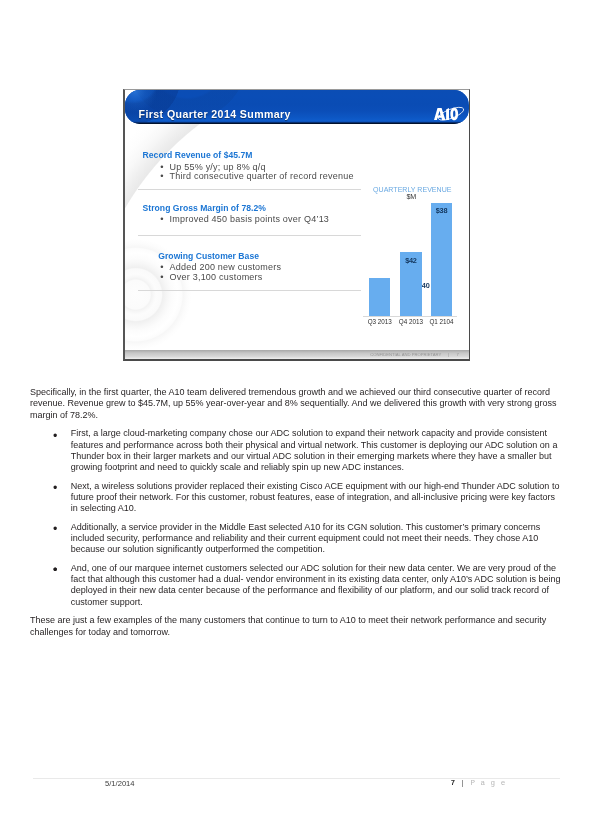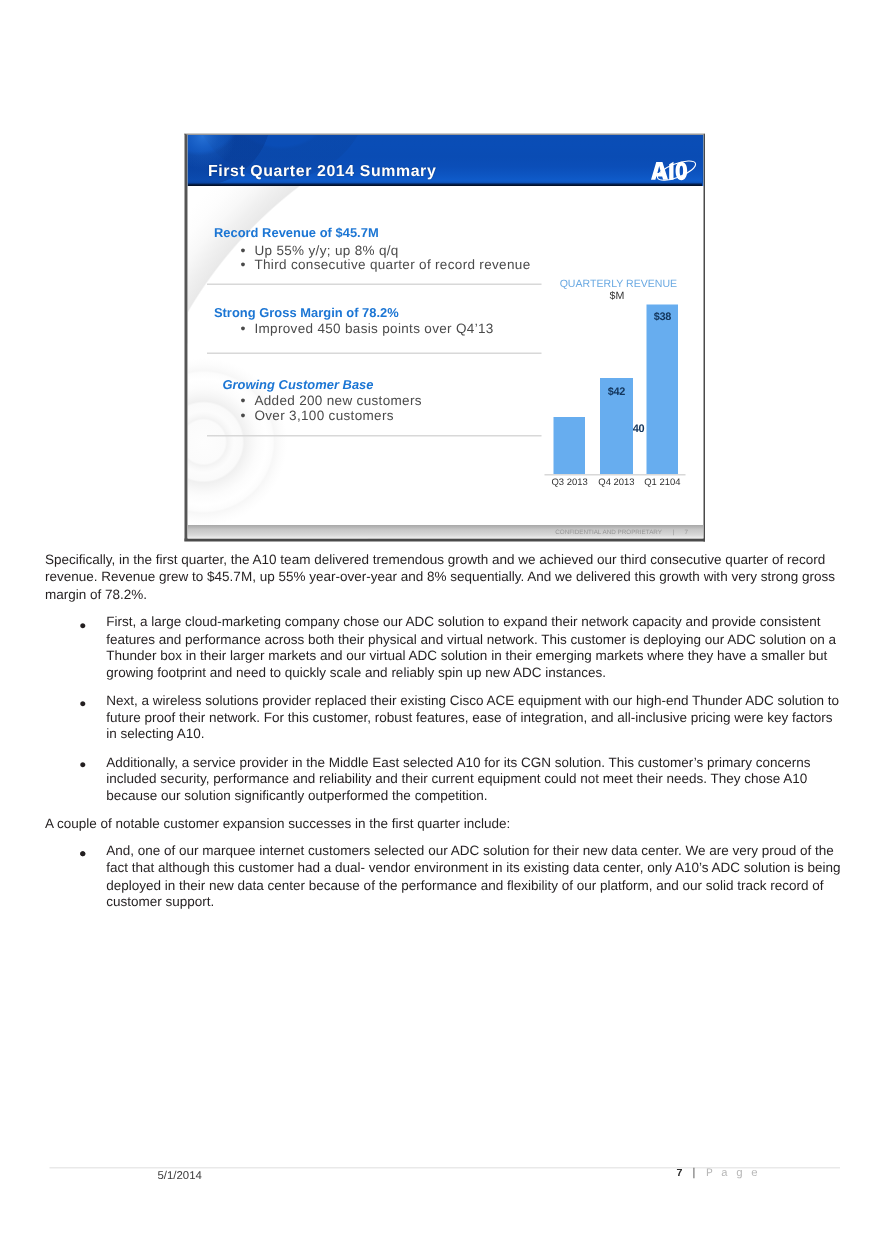--- a/index.html
+++ b/index.html
@@ -6,21 +6,21 @@
   html,body{margin:0;padding:0;background:#fff;}
   body{width:594px;height:840px;font-family:"Liberation Sans",sans-serif;
        -webkit-font-smoothing:antialiased;}
   .page{position:relative;width:594px;height:840px;overflow:hidden;background:#fff;}
 
   
   .slide{position:absolute;left:123.3px;top:89.2px;width:347.2px;height:271.6px;
          background:#fff;box-sizing:border-box;
          border-right:1.8px solid #4a4a4a;border-bottom:2.2px solid #4a4a4a;
          border-left:2px solid #555;border-top:1px solid #9a9a9a;overflow:hidden;}
-  .slide-head{position:absolute;left:0;top:0;width:100%;height:34px;overflow:hidden;background:#0a4fb4;}
+  .slide-head{position:absolute;left:0;top:0;width:100%;height:34px;overflow:hidden;background:#0a4fb4;border-radius:15px;}
   .hdr-svg{position:absolute;left:0;top:0;display:block;}
   .slide-title{position:absolute;left:13.3px;top:18.70px;font-size:10.6px;font-weight:bold;color:#fff;
        line-height:1;letter-spacing:0.40px;white-space:nowrap;font-family:"Liberation Sans",sans-serif;
        text-shadow:0 0.6px 0.8px rgba(0,0,0,.45);}
   .logo{position:absolute;left:308.3px;top:12.6px;width:31px;height:19px;overflow:visible;}
   .logo svg{display:block;overflow:visible;}
 
   .slide-body{position:absolute;left:0;top:34px;right:0;bottom:0;overflow:hidden;}
   .wm{position:absolute;pointer-events:none;display:block;}
 
@@ -38,21 +38,21 @@
   .barlabel{position:absolute;color:#13365d;font-size:7.3px;line-height:1;font-weight:bold;white-space:nowrap;letter-spacing:-0.2px;}
   .axis{position:absolute;background:#d8d8d8;height:1.8px;}
   .xlabel{position:absolute;color:#2e2e2e;font-size:6.3px;line-height:1;white-space:nowrap;}
 
   .slide-foot{position:absolute;left:0;top:260.0px;width:100%;height:8.7px;
        background:linear-gradient(to bottom,#a8a8a8 0%,#b4b4b4 14%,#c6c6c6 33%,#cecece 52%,#d8d8d8 74%,#e8e8e8 92%,#efefef 100%);}
   .slide-foot-txt{position:absolute;left:244.9px;top:3.10px;font-size:4.2px;line-height:1;color:#949494;
        letter-spacing:0;white-space:nowrap;}
 
   
-  .doc{position:absolute;left:30px;top:368px;width:532px;color:#231f20;}
+  .doc{position:absolute;left:30px;top:387px;width:532px;color:#231f20;}
   p.para{margin:0 0 6.9px 0;font-size:9px;line-height:11.4px;text-align:left;
        font-family:"Liberation Sans",sans-serif;}
   ul.blist{margin:0 0 6.9px 0;padding:0;list-style:none;}
   ul.blist li{position:relative;margin:0 0 6.8px 0;padding-left:40.8px;font-size:9px;
        line-height:11.4px;font-family:"Liberation Sans",sans-serif;}
   ul.blist li:last-child{margin-bottom:0;}
   ul.blist li .b{position:absolute;left:23.0px;top:1.5px;font-size:12.5px;line-height:1;}
 
   .footer-rule{position:absolute;left:33px;top:778.2px;width:527px;height:0.9px;background:#e9e9e9;}
   .footer-date{position:absolute;left:105.0px;top:779.56px;font-size:7.6px;line-height:1;color:#3a3a3a;}
@@ -164,21 +164,21 @@
         <g clip-path="url(#bodyclip)">
           <rect x="0" y="0" width="343" height="235" fill="url(#ringg)"></rect>
           <rect x="0" y="105" width="120" height="130" fill="url(#ringg2)"></rect>
         </g>
       </svg>
     <div class="sec-head" style="left: 17.3px; top: 26.93px;">Record Revenue of $45.7M</div>
         <div class="bul" style="left: 44.3px; top: 38.55px;"><span class="dot">•</span><span>Up 55% y/y; up 8% q/q</span></div>
         <div class="bul" style="left: 44.3px; top: 47.95px;"><span class="dot">•</span><span>Third consecutive quarter of record revenue</span></div>
         <div class="sec-head" style="left: 17.3px; top: 79.63px;">Strong Gross Margin of 78.2%</div>
         <div class="bul" style="left: 44.3px; top: 90.75px;"><span class="dot">•</span><span>Improved 450 basis points over Q4’13</span></div>
-        <div class="sec-head" style="left: 23px; top: 127.43px; font-style: italic;">Growing Customer Base</div>
+        <div class="sec-head" style="left: 33px; top: 127.43px;">Growing Customer Base</div>
         <div class="bul" style="left: 44.3px; top: 138.75px;"><span class="dot">•</span><span>Added 200 new customers</span></div>
         <div class="bul" style="left: 44.3px; top: 148.65px;"><span class="dot">•</span><span>Over 3,100 customers</span></div>
         <div class="divider" style="left: 13px; top: 64.5px; width: 222.9px;"></div>
         <div class="divider" style="left: 13px; top: 111.3px; width: 222.9px;"></div>
         <div class="divider" style="left: 13px; top: 166.3px; width: 222.9px;"></div>
         <div class="chart-title" style="left: 247.8px; top: 61.32px;">QUARTERLY REVENUE</div>
         <div class="chart-sub" style="left: 281.1px; top: 69.47px;">$M</div>
         <div class="axis" style="left: 237.8px; top: 191.5px; width: 94.1px;"></div>
         <div class="bar" style="left: 243.8px; width: 21.3px; top: 153.5px; height: 38.3px; background: rgb(103, 173, 239);"></div>
         <div class="barlabel" style="left: 243.8px; width: 21.3px; text-align: center; top: 157.69px; padding-left: 44px;">$40</div>
@@ -196,24 +196,24 @@
     </div>
   </div>
 
   <div class="doc">
       <p class="para">Specifically, in the first quarter, the A10 team delivered tremendous growth and we achieved our third consecutive quarter of record revenue.  Revenue grew to $45.7M, up 55% year-over-year and 8% sequentially.  And we delivered this growth with very strong gross margin of 78.2%.</p>
       <ul class="blist">
         <li><span class="b">•</span><span>First, a large cloud-marketing company chose our ADC solution to expand their network capacity and provide consistent features and performance across both their physical and virtual network.  This customer is deploying our ADC solution on a Thunder box in their larger markets and our virtual ADC solution in their emerging markets where they have a smaller but growing footprint and need to quickly scale and reliably spin up new ADC instances.</span></li>
         <li><span class="b">•</span><span>Next, a wireless solutions provider replaced their existing Cisco ACE equipment with our high-end Thunder ADC solution to future proof their network.  For this customer, robust features, ease of integration, and all-inclusive pricing were key factors in selecting A10.</span></li>
         <li><span class="b">•</span><span>Additionally, a service provider in the Middle East selected A10 for its CGN solution. This customer’s primary concerns included security, performance and reliability and their current equipment could not meet their needs.  They chose A10 because our solution significantly outperformed the competition.</span></li>
       </ul>
-      <p class="para">A couple of notable customer expansion successes in the first quarter include:</p>
       <ul class="blist">
         <li><span class="b">•</span></li>
         <li><span class="b">•</span><span>And, one of our marquee internet customers selected our ADC solution for their new data center.  We are very proud of the fact that although this customer had a dual- vendor environment in its existing data center, only A10’s ADC solution is being deployed in their new data center because of the performance and flexibility of our platform, and our solid track record of customer support.</span></li>
       </ul>
+      <p class="para">These are just a few examples of the many customers that continue to turn to A10 to meet their network performance and security challenges for today and tomorrow.</p>
     </div>
 
   <div class="footer-rule"></div>
   <div class="footer-date">5/1/2014</div>
   <div class="footer-page"><span class="pg">7</span> <span class="sep">|</span> <span class="pword">P a g e</span></div>
 
 </div>
 
 </body></html>

